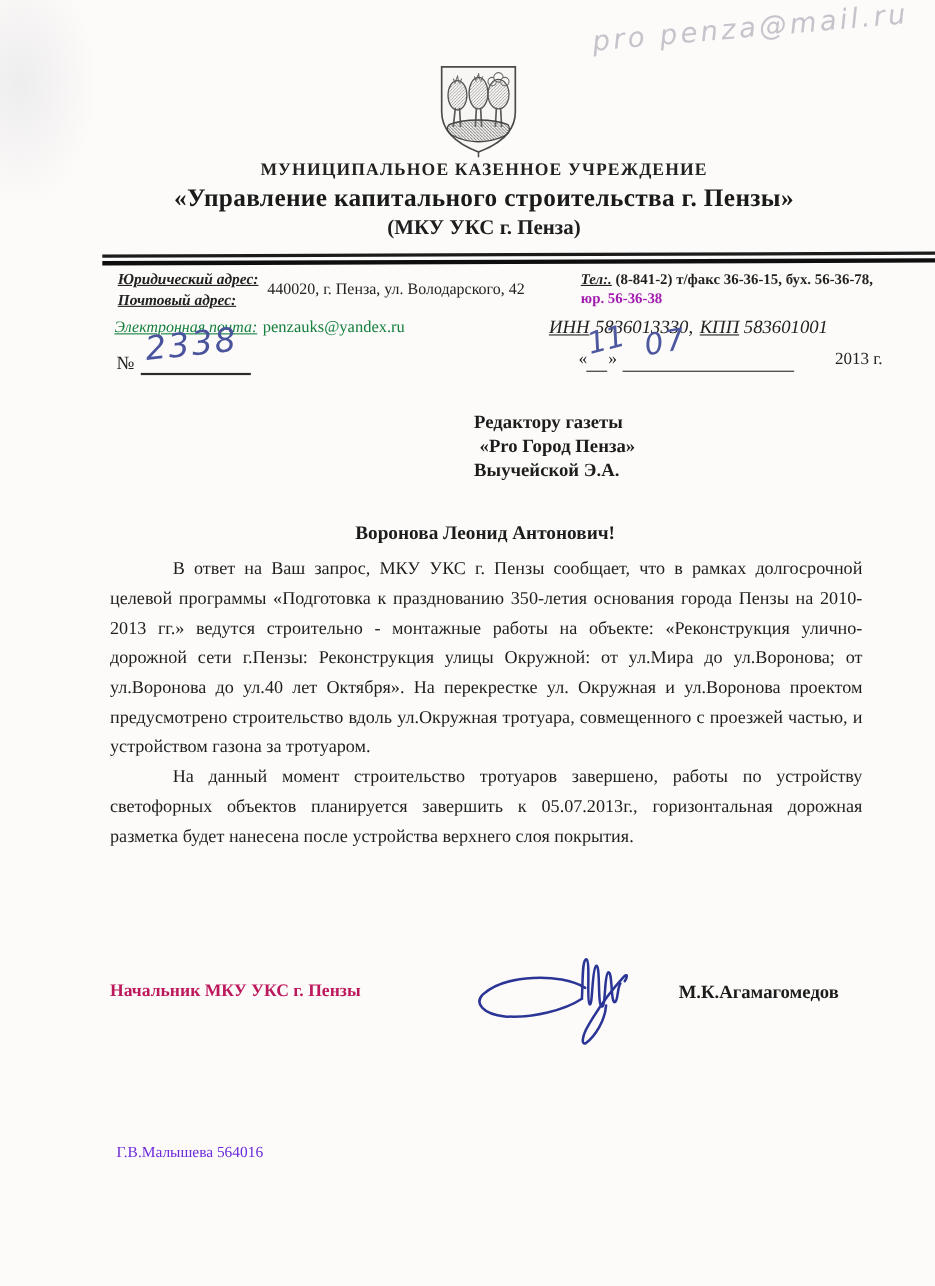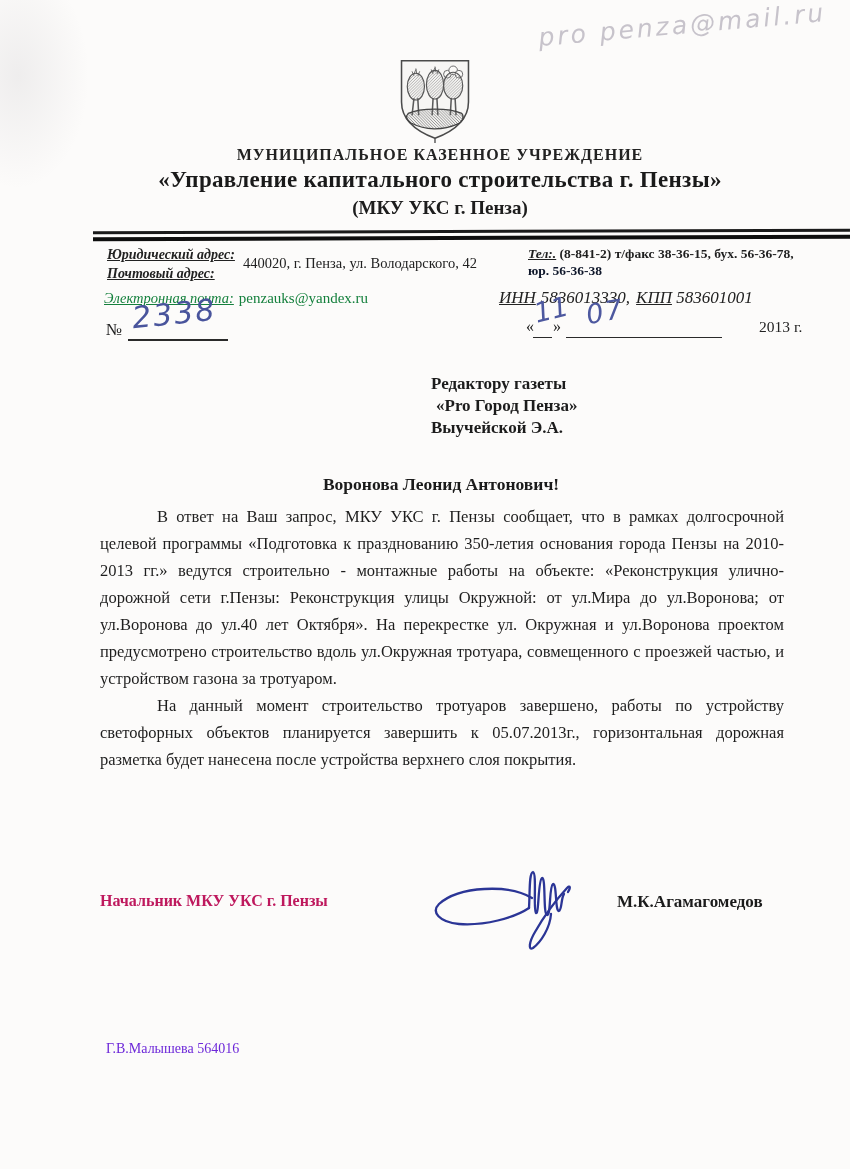--- a/index.html
+++ b/index.html
@@ -62,21 +62,21 @@
     font-style: italic; font-weight: bold;
     text-decoration: underline;
     font-size: 14px; color: #222;
   }
   .legal-label { left: 107px; top: 247px; }
   .postal-label { left: 107px; top: 266px; }
   .addr-value { left: 243px; top: 255px; font-size: 14.5px; color: #222; }
 
   .tel-line1 { left: 528px; top: 246px; font-size: 13.5px; font-weight: bold; color: #1f1f1f; white-space: nowrap; }
   .tel-line1 .tel-label { font-style: italic; text-decoration: underline; }
-  .tel-line2 { left: 528px; top: 263px; font-size: 13.5px; font-weight: bold; color: #0f172a; }
+  .tel-line2 { left: 528px; top: 263px; font-size: 13.5px; font-weight: bold; color: #a21caf; }
 
   .email-row { left: 104px; top: 290px; font-size: 14.5px; color: #15803d; }
   .email-row .email-label { font-style: italic; text-decoration: underline; }
   .email-row .email-value { margin-left: 5px; font-size: 15px; }
 
   .inn-row { left: 499px; top: 288px; font-size: 17px; font-style: italic; color: #222; white-space: nowrap; }
   .inn-row .tax-label { text-decoration: underline; }
   .inn-row .tax-value { margin-left: 5px; margin-right: 6px; }
 
   
@@ -177,21 +177,21 @@
 <div class="abs rule-wrap">
   <div class="rule-a"></div>
   <div class="rule-gap"></div>
   <div class="rule-b"></div>
 </div>
 
 <div class="abs legal-label lbl-underline-italic">Юридический адрес:</div>
 <div class="abs postal-label lbl-underline-italic">Почтовый адрес:</div>
 <div class="abs addr-value">440020, г. Пенза, ул. Володарского, 42</div>
 
-<div class="abs tel-line1"><span class="tel-label">Тел:.</span> <span>(8-841-2) т/факс 38-36-15, бух. 56-36-78,</span></div>
+<div class="abs tel-line1"><span class="tel-label">Тел:.</span> <span>(8-841-2) т/факс 36-36-15, бух. 56-36-78,</span></div>
 <div class="abs tel-line2">юр. 56-36-38</div>
 
 <div class="abs email-row">
   <span class="email-label">Электронная почта:</span><span class="email-value">penzauks@yandex.ru</span>
 </div>
 
 <div class="abs inn-row">
   <span class="tax-label">ИНН</span><span class="tax-value">5836013330,</span><span class="tax-label">КПП</span> <span>583601001</span>
 </div>
 

